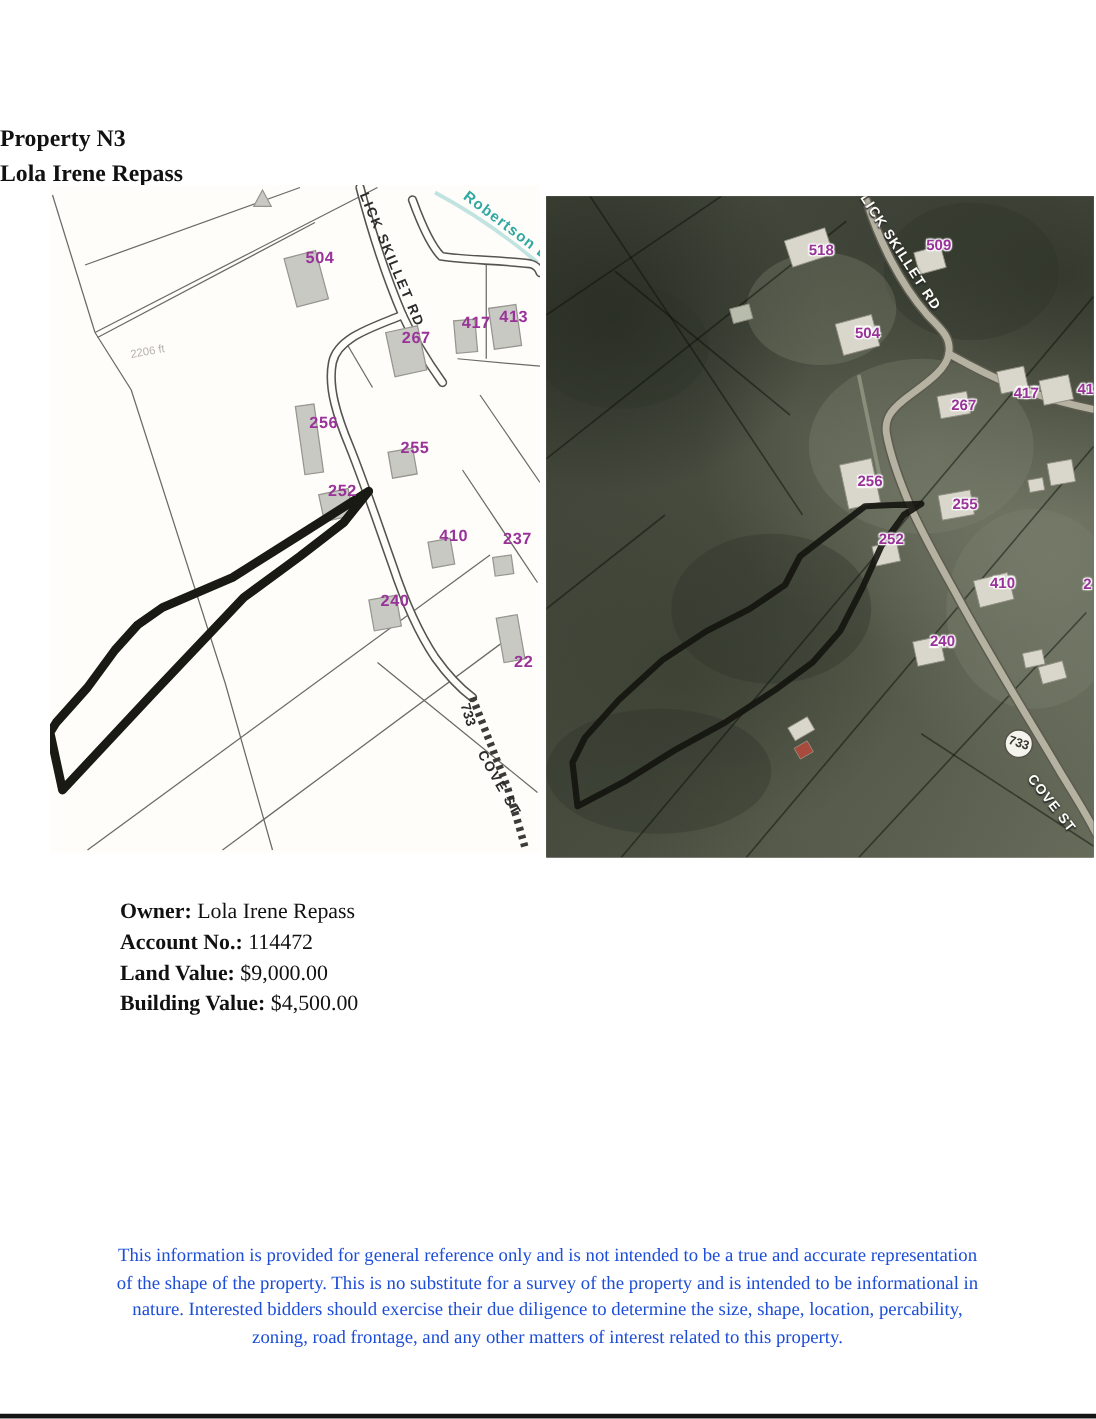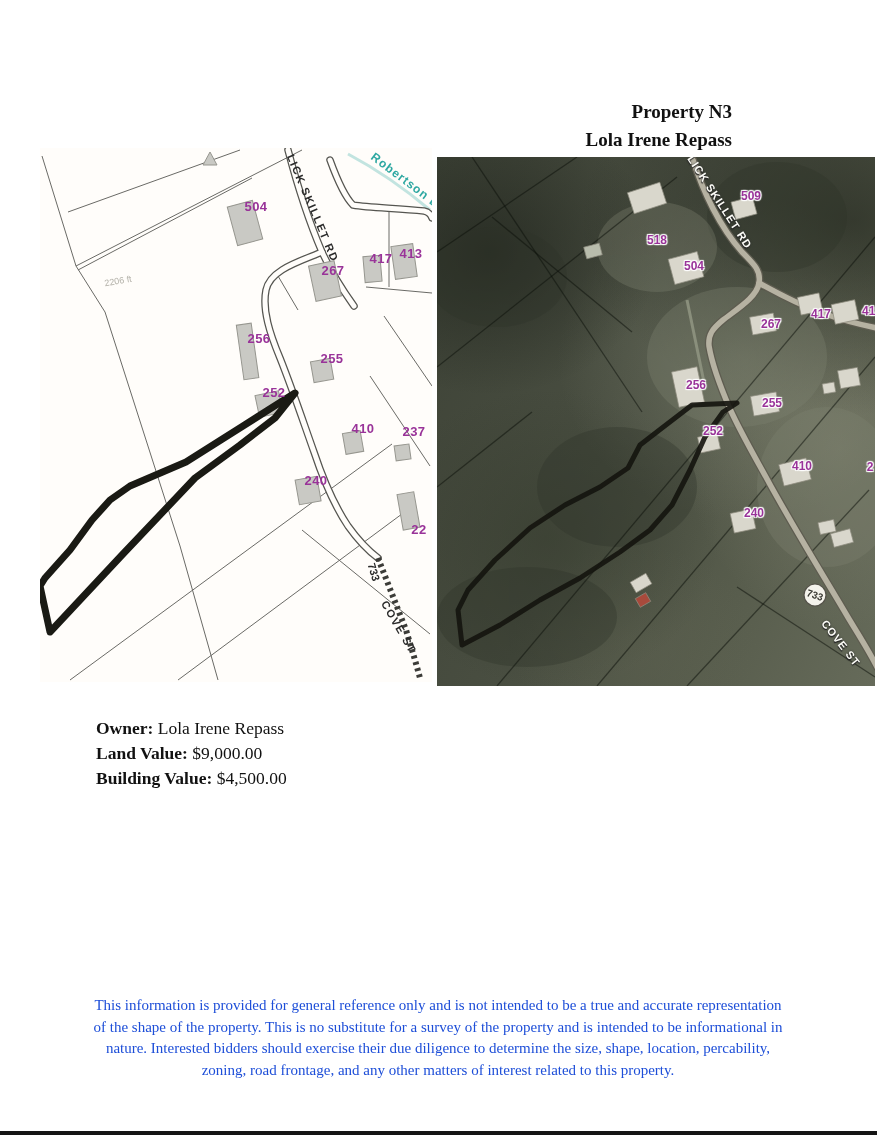--- a/index.html
+++ b/index.html
@@ -1,18 +1,18 @@
 <!DOCTYPE html>
 <html><head>
 <meta charset="utf-8">
 <style>
   html,body{margin:0;padding:0;background:#e8e8e8;}
   .page{position:relative;width:877px;height:1135px;background:#ffffff;overflow:hidden;
         font-family:"Liberation Serif","DejaVu Serif",serif;color:#111;}
-  .title-block{position:absolute;top:98px;left:0;width:732px;text-align:right;
+  .title-block{position:absolute;top:98px;left:0;width:732px;text-align:left;
         font-weight:bold;font-size:19px;line-height:28px;}
   
   .plat{position:absolute;left:40px;top:148px;width:392px;height:534px;overflow:hidden;background:#fffdfa;}
   .plat svg,.aerial svg{position:absolute;left:0;top:0;}
   .lbl{position:absolute;transform:translate(-50%,-50%);white-space:nowrap;
        font-family:"Liberation Sans","DejaVu Sans",sans-serif;font-weight:bold;}
   .pl{font-size:13px;color:#993399;letter-spacing:0.5px;}
   .road-name{font-size:11px;color:#2b2b2b;letter-spacing:1.5px;}
   .stream{font-size:12px;color:#2fa8a2;letter-spacing:1px;}
   .dist{font-size:9px;color:#b4b2aa;font-weight:normal;}
@@ -183,36 +183,37 @@
       <path d="M300,246 L255,248 L225,271 L203,288 L191,311 L163,330 L128,348 L93,371 L58,403 L31,433 L21,453 L25,488 L63,468 L103,443 L143,421 L183,395 L213,373 L235,348 L253,313 L268,280 L286,255 Z" fill="none" stroke="#14140e" stroke-width="5" stroke-linejoin="round" opacity="0.9"></path>
 
       <g>
         <circle cx="378" cy="438" r="11" fill="#f4f3ec" stroke="#55534a" stroke-width="1.2"></circle>
       </g>
     </svg>
 
     <span class="lbl aroad" style="left:283px;top:45px;transform:translate(-50%,-50%) rotate(57deg);">LICK SKILLET RD</span>
     <span class="lbl aroad" style="left:404px;top:486px;transform:translate(-50%,-50%) rotate(52deg);">COVE ST</span>
     <span class="lbl" style="left:378px;top:438px;font-size:10px;color:#3a3a34;transform:translate(-50%,-50%) rotate(18deg);">733</span>
-    <span class="lbl al" style="left:220px;top:43px;margin-top:40px;">518</span>
+    <span class="lbl al" style="left:220px;top:43px;">518</span>
     <span class="lbl al" style="left:314px;top:39px;text-align:center;">509</span>
     <span class="lbl al" style="left:257px;top:109px;">504</span>
     <span class="lbl al" style="left:334px;top:167px;">267</span>
     <span class="lbl al" style="left:384px;top:157px;">417</span>
     <span class="lbl al" style="left:435px;top:154px;">413</span>
     <span class="lbl al" style="left:259px;top:228px;">256</span>
     <span class="lbl al" style="left:335px;top:246px;">255</span>
     <span class="lbl al" style="left:276px;top:274px;">252</span>
     <span class="lbl al" style="left:365px;top:309px;">410</span>
     <span class="lbl al" style="left:317px;top:356px;">240</span>
     <span class="lbl al" style="left:433px;top:310px;">2</span>
   </div>
 
   <div class="details">
     <div><b>Owner:</b><span> Lola Irene Repass</span></div>
+    <div><b>Account No.:</b><span> 114472</span></div>
     <div><b>Land Value:</b><span> $9,000.00</span></div>
     <div><b>Building Value:</b><span> $4,500.00</span></div>
   </div>
 
   <div class="disclaimer">This information is provided for general reference only and is not intended to be a true and accurate representation of the shape of the property. This is no substitute for a survey of the property and is intended to be informational in nature. Interested bidders should exercise their due diligence to determine the size, shape, location, percability, zoning, road frontage, and any other matters of interest related to this property.</div>
 
   <div class="scan-edge"></div>
 </div>
 
 </body></html>

